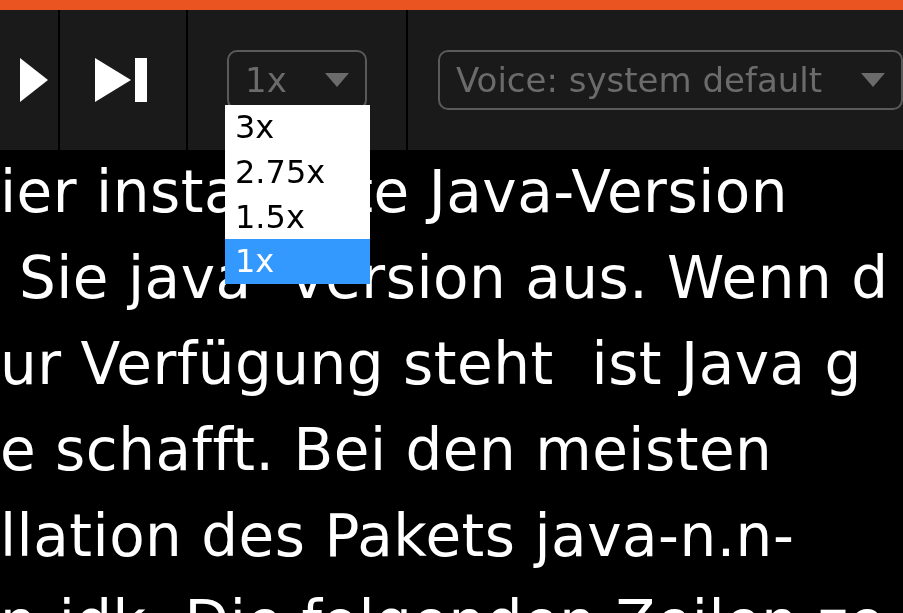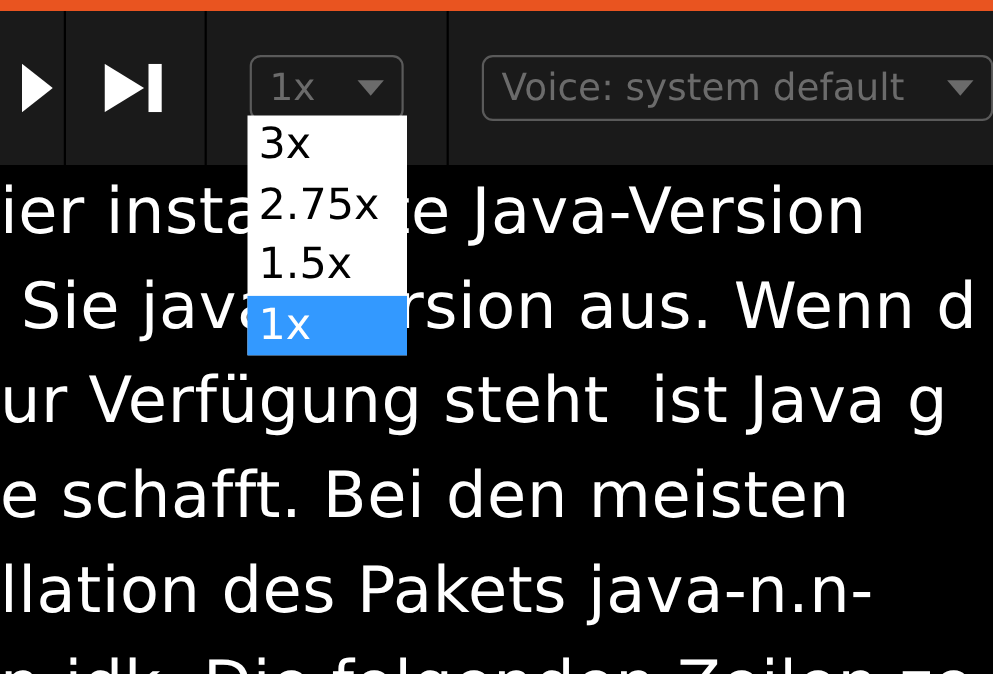--- a/index.html
+++ b/index.html
@@ -25,21 +25,21 @@
     padding: 8px 16px; cursor: pointer;
   }
   .speed-btn { width: 140px; }
   .voice-btn { width: 472px; }
   .caret {
     width: 0; height: 0; border-left: 12px solid transparent; border-right: 12px solid transparent;
     border-top: 14px solid #6b6b6b; margin-left: 10px;
   }
   .dropdown-list {
     position: absolute; top: 105px; left: 225px; width: 145px;
-    background: #fff; color: #000; font-size: 39px; line-height: 1.4;
+    background: #fff; color: #000; font-size: 32px; line-height: 1.4;
     z-index: 10;
   }
   .dropdown-list .opt { padding: 0 10px; cursor: pointer; }
   .dropdown-list .opt.selected { background: #3399ff; color: #fff; }
   .content {
     position: absolute; top: 150px; left: 0; right: 0; bottom: 0;
     color: #fff; font-size: 58px; line-height: 1.33; letter-spacing: 0.5px;
     white-space: pre; overflow: hidden;
   }
   .content .line { position: absolute; left: 0; }

